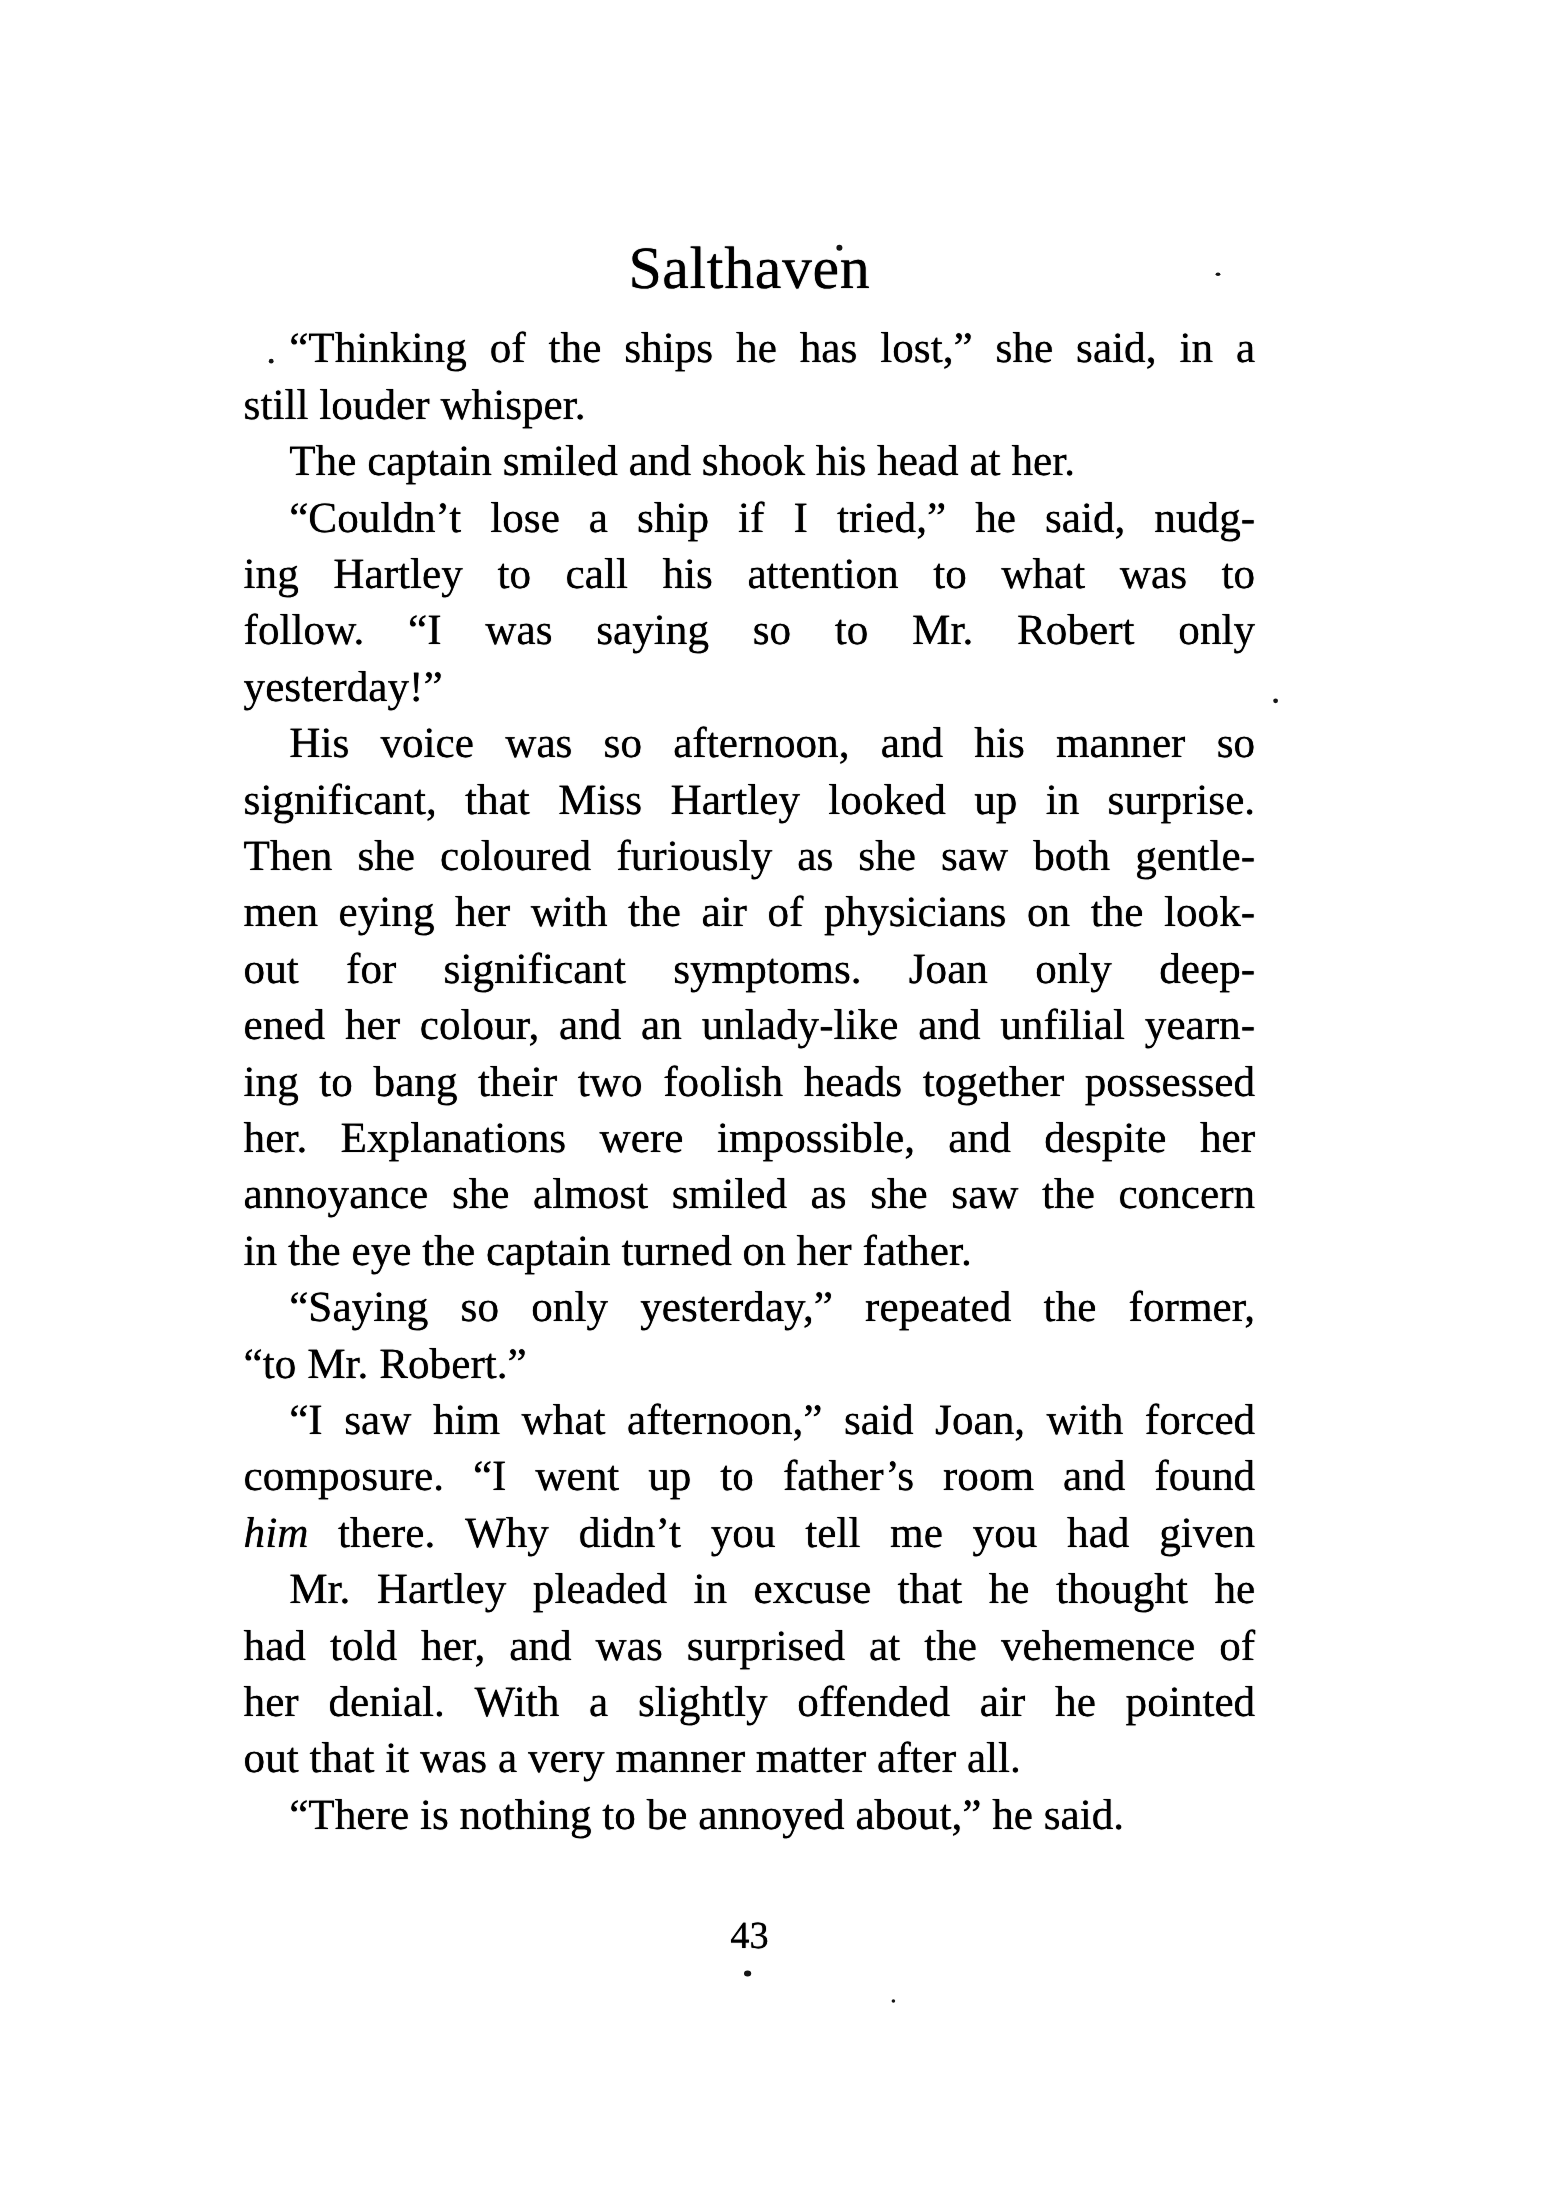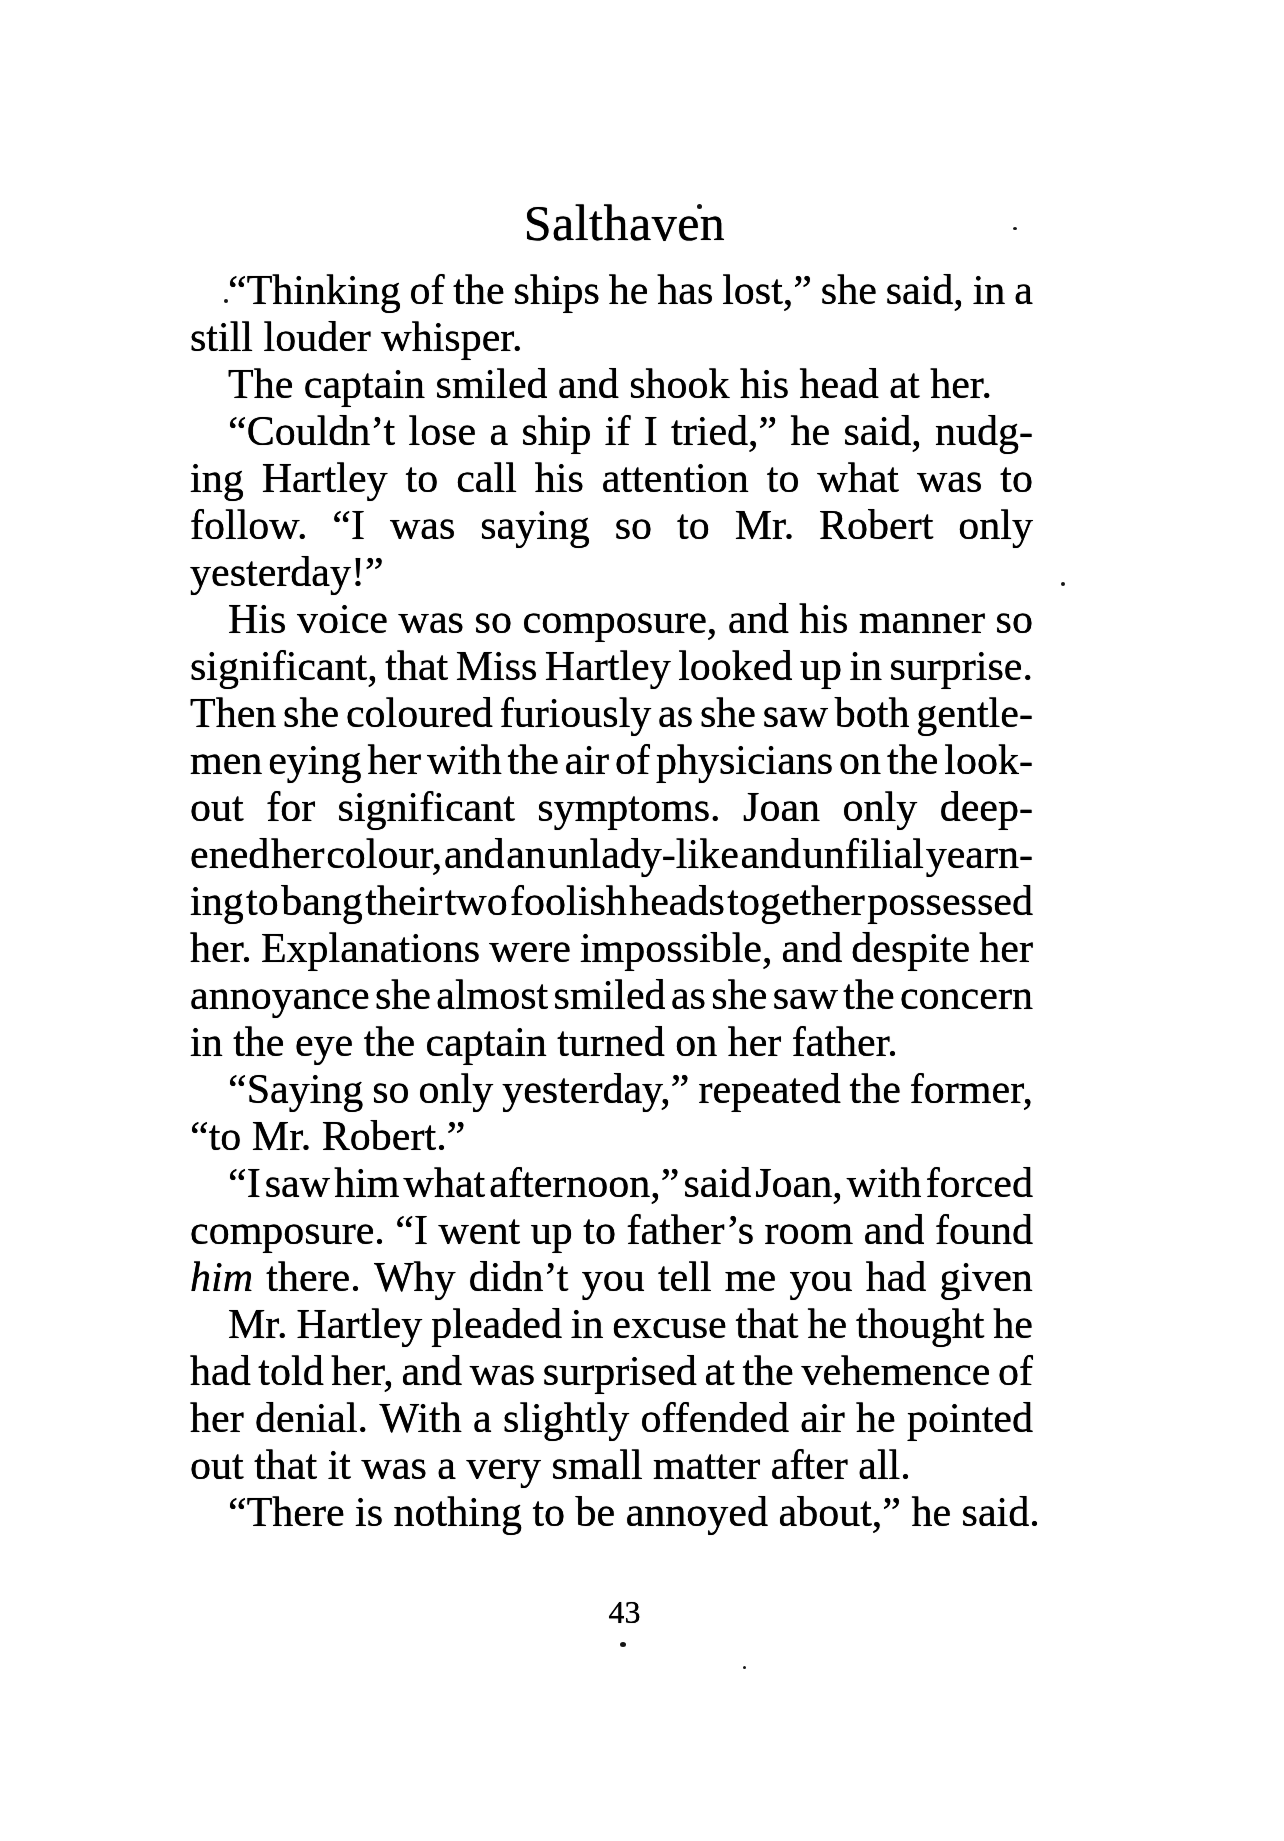--- a/index.html
+++ b/index.html
@@ -17,22 +17,22 @@
     margin:0;
     text-align:center;
     font-size:50px;
     font-weight:normal;
     line-height:54px;
     letter-spacing:0.5px;
     text-shadow:0 0 0.8px #000;
   }
   .textblock{
     position:absolute;
-    left:190px;top:267px;width:843px;
-    font-size:42px;
+    left:203px;top:267px;width:843px;
+    font-size:36px;
     text-shadow:0 0 0.7px #000;
   }
   .paragraph{margin:0;}
   .line{
     height:47px;
     line-height:47px;
     white-space:nowrap;
   }
   .line.j{
     display:flex;
@@ -119,21 +119,21 @@
           <span>only</span>
         </div>
         <div class="line"><span>yesterday!”</span></div>
       </div>
       <div class="paragraph">
         <div class="line j indent">
           <span>His</span>
           <span>voice</span>
           <span>was</span>
           <span>so</span>
-          <span>composure,</span>
+          <span>afternoon,</span>
           <span>and</span>
           <span>his</span>
           <span>manner</span>
           <span>so</span>
         </div>
         <div class="line j">
           <span>significant,</span>
           <span>that</span>
           <span>Miss</span>
           <span>Hartley</span>
@@ -295,21 +295,21 @@
           <span>her</span>
           <span>denial.</span>
           <span>With</span>
           <span>a</span>
           <span>slightly</span>
           <span>offended</span>
           <span>air</span>
           <span>he</span>
           <span>pointed</span>
         </div>
-        <div class="line"><span>out that it was a very small matter after all.</span></div>
+        <div class="line"><span>out that it was a very manner matter after all.</span></div>
       </div>
       <div class="paragraph">
         <div class="line indent"><span>“There is nothing to be annoyed about,” he said.</span></div>
       </div>
     </div>
 
   <div class="pagenum">43</div>
 
   <div class="speck" style="left:697px;top:204px;width:5px;height:5px;"></div>
   <div class="speck" style="left:1013px;top:227px;width:4px;height:3px;"></div>

